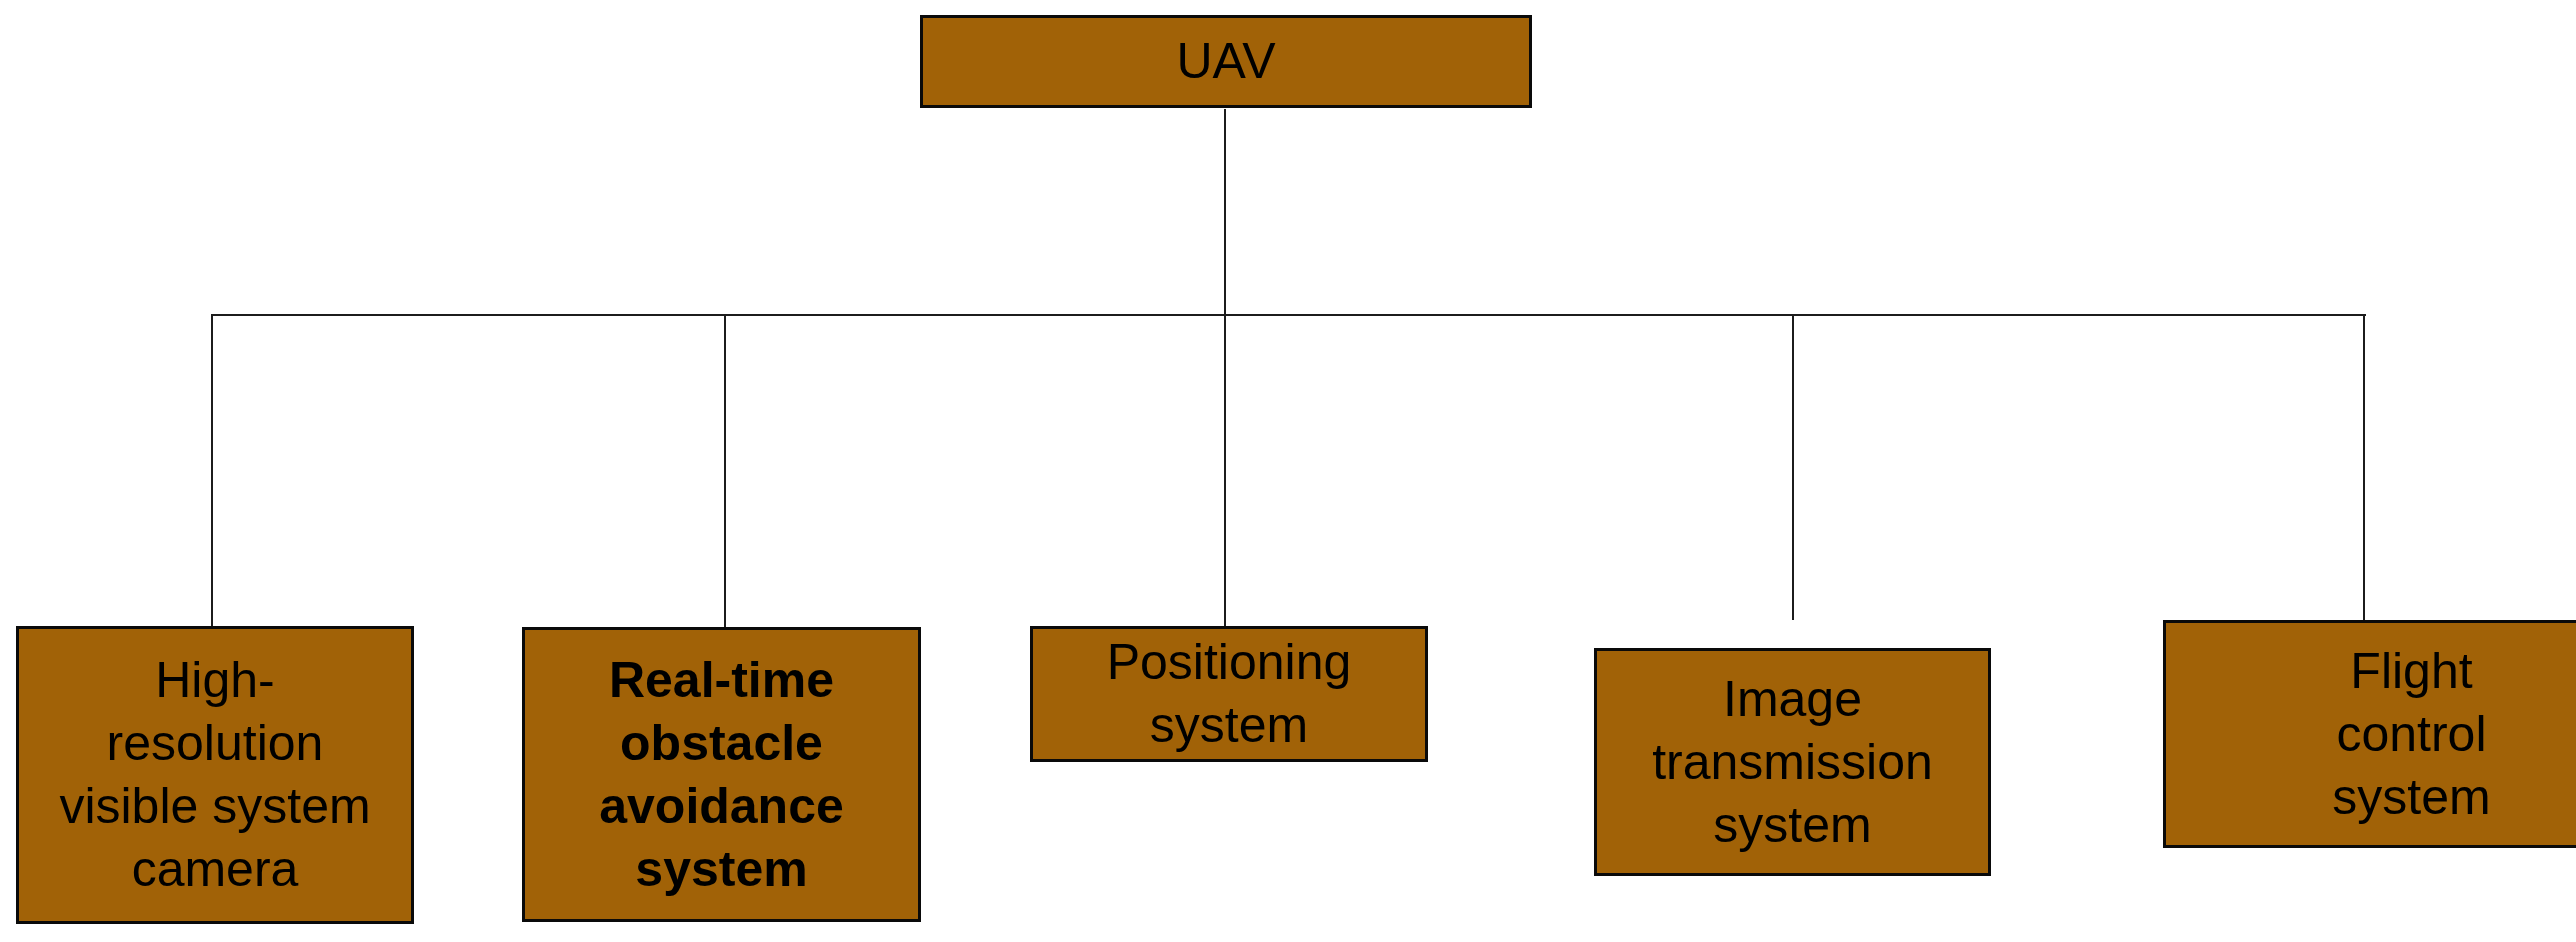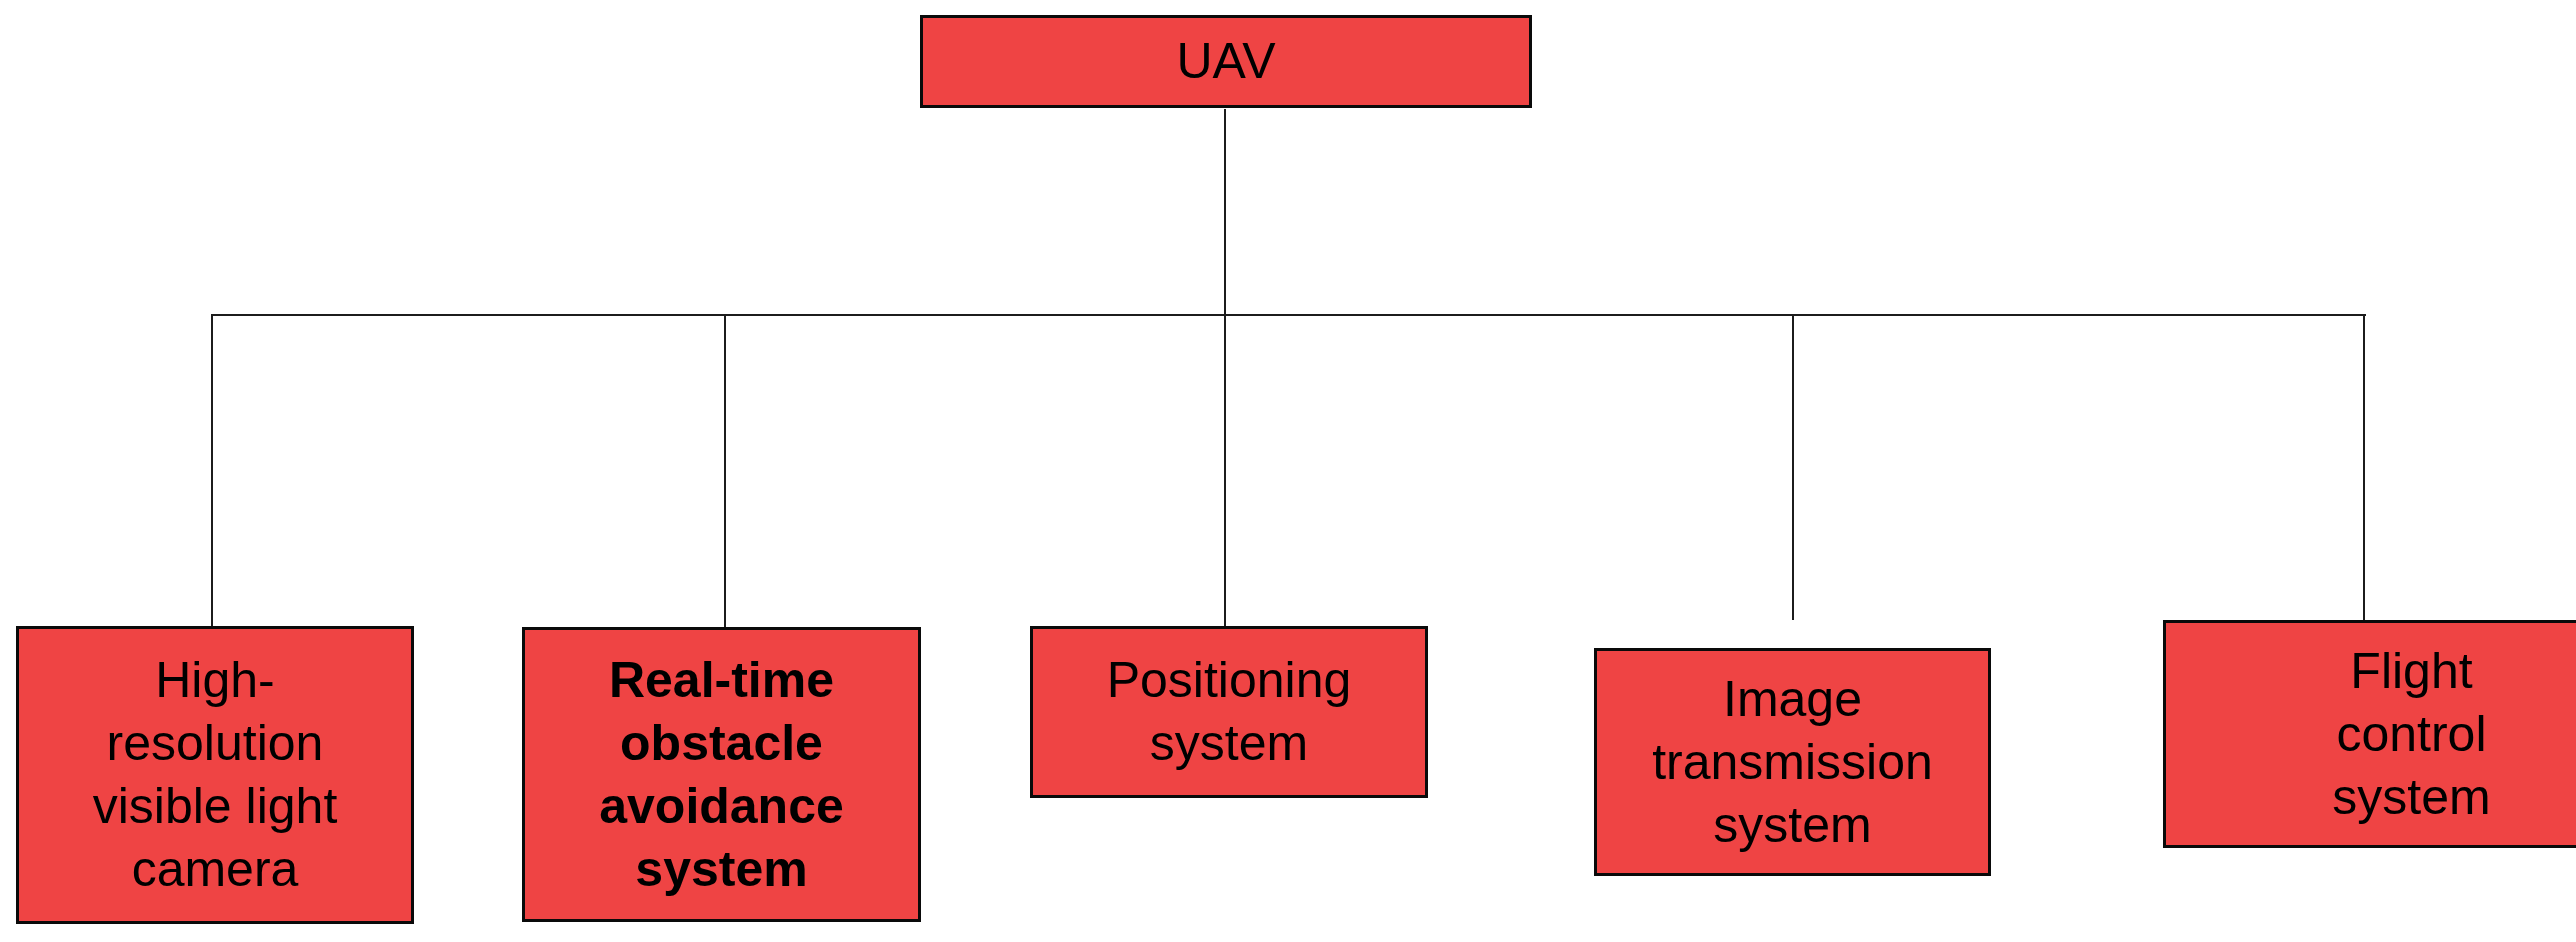--- a/index.html
+++ b/index.html
@@ -13,38 +13,38 @@
     height: 942px;
     background: #ffffff;
     font-family: "Liberation Sans", sans-serif;
     color: #000000;
     overflow: hidden;
   }
   .node {
     position: absolute;
     box-sizing: border-box;
     border: 3.2px solid #0a0a0a;
-    background: #ef4444;
+    background: #a16207;
     display: flex;
     align-items: center;
     justify-content: center;
     text-align: center;
   }
   .node .label {
     white-space: pre-line;
     font-size: 50px;
     line-height: 1.26;
     color: #000000;
   }
   
   .node.root   { left: 920px; top: 15.3px;  width: 612px; height: 93px; border-width: 3.2px; }
   
   .node.c1 { left: 16px;   top: 626px; width: 398px; height: 298px; }
   .node.c2 { left: 522px;  top: 627px; width: 399px; height: 295px; font-weight: bold; }
-  .node.c3 { left: 1030px; top: 626px; width: 398px; height: 172px; }
+  .node.c3 { left: 1030px; top: 626px; width: 398px; height: 136px; }
   .node.c4 { left: 1594px; top: 620px; width: 397px; height: 228px; margin-top: 28px; }
   .node.c5 { left: 2163px; top: 620px; width: 475px; height: 228px; padding-left: 22px; }
   
   .connector {
     position: absolute;
     background: #1c1c1c;
   }
   .connector.trunk { left: 1224px; top: 109px; width: 2.4px;    height: 518px; }
   .connector.hbar  { left: 211px;  top: 314px; width: 2155px; height: 2.4px;   }
   .connector.drop1 { left: 211px;  top: 314px; width: 2.4px;    height: 312px; }
@@ -64,21 +64,21 @@
   <div class="connector trunk"></div>
   <div class="connector hbar"></div>
   <div class="connector drop1"></div>
   <div class="connector drop2"></div>
   <div class="connector drop4"></div>
   <div class="connector drop5"></div>
 
   <div class="node c1">
     <span class="label">High-
 resolution
-visible light
+visible system
 camera</span>
   </div>
 
   <div class="node c2">
     <span class="label">Real-time
 obstacle
 avoidance
 system</span>
   </div>
 

